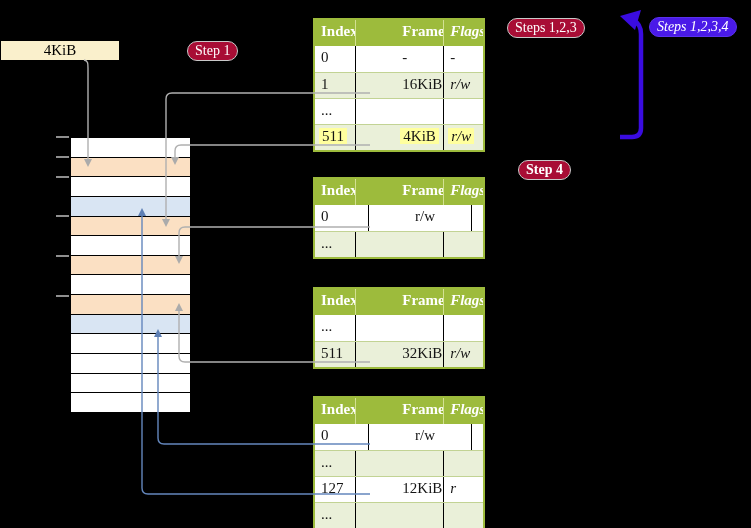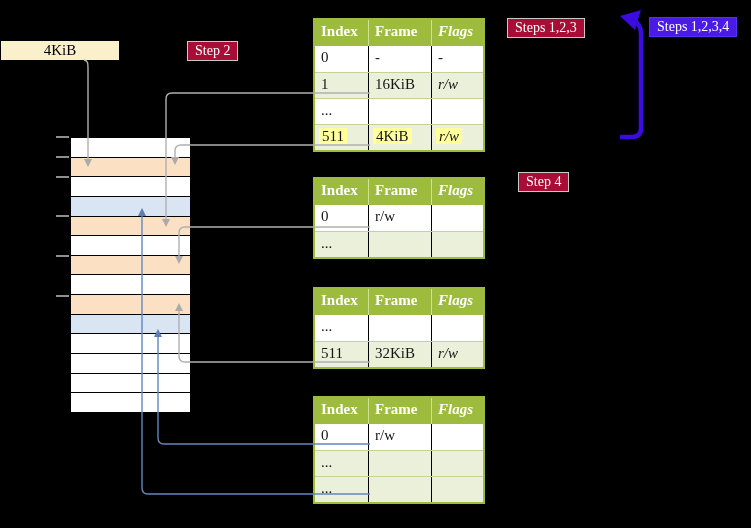--- a/index.html
+++ b/index.html
@@ -10,47 +10,47 @@
   .ptable{position:absolute;left:313px;width:168px;border:2px solid #9dbb3c;background:#fff;z-index:2;}
   #pt0{top:18px}#pt1{top:177px}#pt2{top:287px}#pt3{top:396px}
   .prow{display:flex;height:26px;box-sizing:border-box;}
   .prow.shade{background:#eaf0d9;}
   .prow + .prow{border-top:1px solid #c2d394;}
   .prow.phead{background:#9dbb3c;border-top:none;}
   .phead + .prow{border-top:none;}
   .pcell{box-sizing:border-box;padding:3px 0 0 6px;font-size:15px;color:#141414;
          border-right:1px solid #000;overflow:hidden;white-space:nowrap;}
   .pcell:nth-child(1){width:54px;}
-  .pcell:nth-child(2){width:63px;}
+  .pcell:nth-child(2){width:63px;margin-left:40px;}
   .pcell:nth-child(3){width:51px;border-right:none;font-style:italic;}
   .phead .pcell{color:#fff;font-weight:bold;border-right:1px solid #d3e193;}
   .phead .pcell:nth-child(3){border-right:none;}
   .hl{background:#ffff9e;padding:0 3px;margin-left:-2px;}
 
   
   #memstack{position:absolute;left:70px;top:137px;width:119px;height:274px;
             border:1px solid #000;display:flex;flex-direction:column;z-index:1;background:#fff;}
   .mrow{flex:1;border-bottom:1px solid #000;}
   .mrow:last-child{border-bottom:none;}
   .mrow.free{background:#ffffff;}
   .mrow.table{background:#fbe0c3;}
   .mrow.page{background:#d9e5f3;}
   .tick{position:absolute;left:56px;width:13px;height:2px;background:#8f8f8f;z-index:1;}
 
   
   #lbl4kib{position:absolute;left:1px;top:41px;width:118px;height:19px;background:#faf0cc;
            color:#000;font-size:15px;line-height:19px;text-align:center;z-index:3;}
   .badge{position:absolute;color:#fff;font-size:14px;line-height:16px;padding:1px 7px;
-         border-radius:0;z-index:12;white-space:nowrap;}
+         border-radius:10px;z-index:12;white-space:nowrap;}
   .badge.red{background:#a80d35;border:1px solid #c9c9c9;}
   .badge.blue{background:#4a1ae8;border:1px solid #5a30ee;}
   #b-step0{left:187px;top:41px;}
   #b-steps123{left:507px;top:18px;}
-  #b-steps1234{left:649px;top:17px;}
-  #b-step4{left:518px;top:172px;}
+  #b-steps1234{left:649px;top:17px;font-style:italic;}
+  #b-step4{left:518px;top:160px;font-weight:bold;}
 
   
   #overlay{position:absolute;left:0;top:0;z-index:10;pointer-events:none;}
 </style>
 </head>
 <body>
 
 <div id="fig">
 
   <div id="memstack">
@@ -70,21 +70,21 @@
       <div class="mrow free"></div>
     </div>
   <div class="tick" style="top:136px"></div>
   <div class="tick" style="top:156px"></div>
   <div class="tick" style="top:176px"></div>
   <div class="tick" style="top:215px"></div>
   <div class="tick" style="top:255px"></div>
   <div class="tick" style="top:295px"></div>
 
   <div id="lbl4kib">4KiB</div>
-  <div class="badge red" id="b-step0">Step 2</div>
+  <div class="badge red" id="b-step0">Step 1</div>
   <div class="badge red" id="b-steps123">Steps 1,2,3</div>
   <div class="badge blue" id="b-steps1234">Steps 1,2,3,4</div>
   <div class="badge red" id="b-step4">Step 4</div>
 
   <div class="ptable" id="pt0">
       <div class="prow phead">
         <div class="pcell">Index</div>
         <div class="pcell">Frame</div>
         <div class="pcell">Flags</div>
       </div>
@@ -149,20 +149,25 @@
         <div class="pcell">Flags</div>
       </div>
       <div class="prow">
         <div class="pcell">0</div>
         <div class="pcell">r/w</div>
       </div>
       <div class="prow shade">
         <div class="pcell">...</div>
         <div class="pcell"></div>
         <div class="pcell"></div>
+      </div>
+      <div class="prow">
+        <div class="pcell">127</div>
+        <div class="pcell">12KiB</div>
+        <div class="pcell">r</div>
       </div>
       <div class="prow shade">
         <div class="pcell">...</div>
         <div class="pcell"></div>
         <div class="pcell"></div>
       </div>
     </div>
 
   <svg id="overlay" width="751" height="528" viewBox="0 0 751 528">
 

